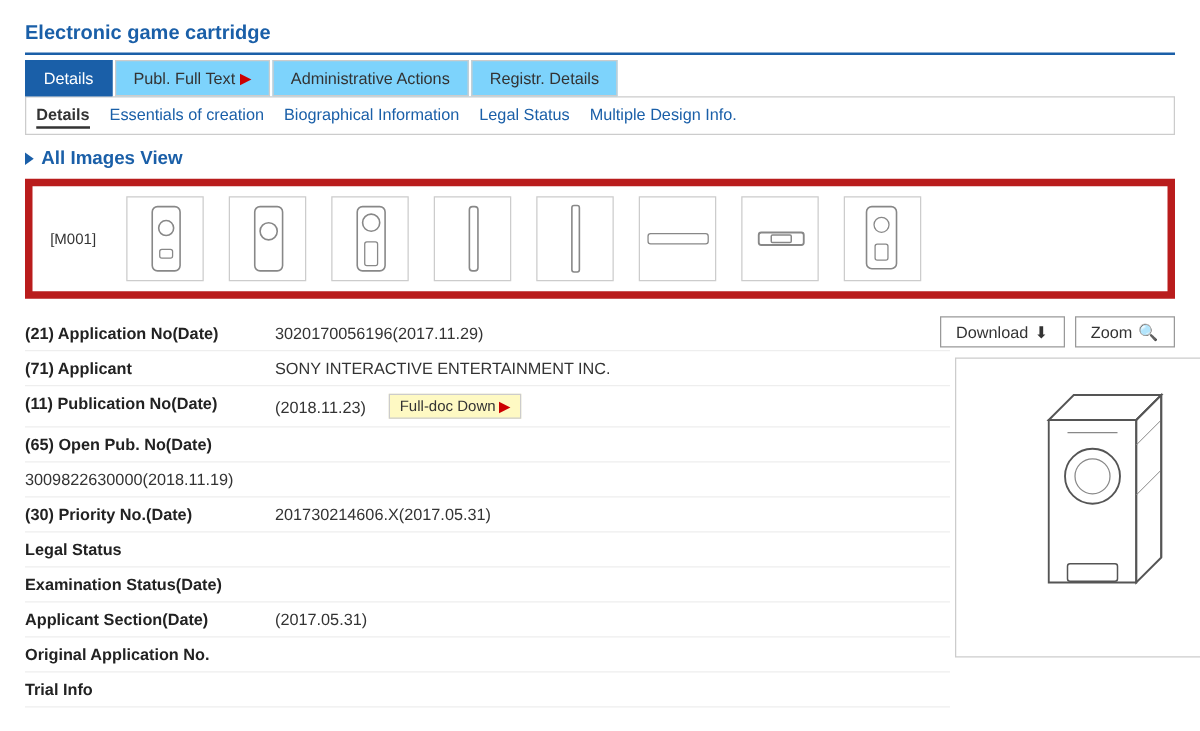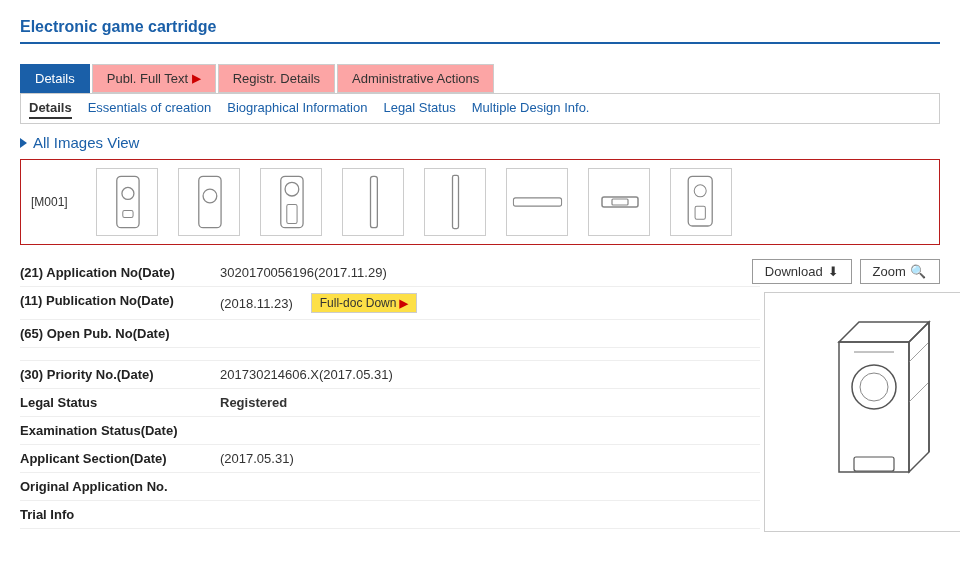--- a/index.html
+++ b/index.html
@@ -6,36 +6,36 @@
     body { font-family: Arial, sans-serif; font-size: 13px; background: #fff; color: #333; }
 
     .page-wrapper { width: 960px; padding: 10px 20px; }
 
     .page-title {
       color: #1a5fa8;
       font-size: 16px;
       font-weight: bold;
       padding: 8px 0 6px;
       border-bottom: 2px solid #1a5fa8;
-      margin-bottom: 20px;
+      margin-bottom: 4px;
     }
 
     .main-tabs {
       display: flex;
       gap: 2px;
       margin-bottom: 0;
       border-bottom: none;
     }
 
     .main-tab {
       padding: 6px 14px;
       border: 1px solid #ccc;
       cursor: pointer;
       font-size: 13px;
-      background: #fca5a5;
+      background: #7dd3fc;
       color: #333;
     }
 
     .main-tab.active {
       background: #1a5fa8;
       color: #fff;
       border-color: #1a5fa8;
     }
 
     .main-tab.pdf-tab {
@@ -70,41 +70,42 @@
     .sub-tab.active {
       font-weight: bold;
       border-bottom: 2px solid #333;
       color: #333;
     }
 
     .section-title {
       display: flex;
       align-items: center;
       font-size: 15px;
-      font-weight: normal;
+      font-weight: bold;
       color: #1a5fa8;
       margin: 8px 0;
     }
 
     .triangle {
       width: 0; height: 0;
       border-left: 7px solid #1a5fa8;
       border-top: 5px solid transparent;
       border-bottom: 5px solid transparent;
       margin-right: 6px;
     }
 
     .images-row {
       display: flex;
       align-items: center;
       gap: 20px;
-      border: 1px solid #b91c1c;
+      border: 6px solid #b91c1c;
       padding: 8px 10px;
       margin-bottom: 14px;
       overflow: hidden;
+      text-align: center;
     }
 
     .m001-label {
       font-size: 12px;
       color: #333;
       min-width: 45px;
     }
 
     .thumb-img {
       width: 62px;
@@ -145,21 +146,21 @@
       flex: 1;
       display: flex;
       align-items: center;
       gap: 8px;
     }
 
     .full-doc-btn {
       display: inline-flex;
       align-items: center;
       gap: 3px;
-      background: #fde047;
+      background: #fef9c3;
       border: 1px solid #ccc;
       padding: 2px 8px;
       font-size: 12px;
       cursor: pointer;
       color: #333;
       margin-left: 10px;
     }
 
     .full-doc-btn .pdf-icon {
       color: #cc0000;
@@ -217,24 +218,24 @@
 
   <div class="main-tabs">
     <div class="main-tab active">
       <span>Details</span>
     </div>
     <div class="main-tab pdf-tab">
       <span>Publ. Full Text</span>
       <span class="pdf-icon">▶</span>
     </div>
     <div class="main-tab">
+      <span>Administrative Actions</span>
+    </div>
+    <div class="main-tab">
       <span>Registr. Details</span>
-    </div>
-    <div class="main-tab">
-      <span>Administrative Actions</span>
     </div>
   </div>
 
   <div class="sub-tabs-bar">
     <a class="sub-tab active"><span>Details</span></a>
     <a class="sub-tab"><span>Essentials of creation</span></a>
     <a class="sub-tab"><span>Biographical Information</span></a>
     <a class="sub-tab"><span>Legal Status</span></a>
     <a class="sub-tab"><span>Multiple Design Info.</span></a>
   </div>
@@ -306,48 +307,52 @@
 
   <div class="content-area">
 
     <div class="fields-table">
 
       <div class="field-row">
         <span class="field-label">(21) Application No(Date)</span>
         <span class="field-value">3020170056196(2017.11.29)</span>
       </div>
 
+      <div class="field-row">
+        <span class="field-label">(71) Applicant</span>
+        <span class="field-value">SONY INTERACTIVE ENTERTAINMENT INC.</span>
+      </div>
 
       <div class="field-row">
         <span class="field-label">(11) Publication No(Date)</span>
         <span class="field-value">
           <span>(2018.11.23)</span>
           <button class="full-doc-btn">
             <span>Full-doc Down</span>
             <span class="pdf-icon">▶</span>
           </button>
         </span>
       </div>
 
       <div class="field-row">
         <span class="field-label">(65) Open Pub. No(Date)</span>
         <span class="field-value"></span>
       </div>
 
       <div class="field-row">
+        <span class="field-value">3009822630000(2018.11.19)</span>
       </div>
 
       <div class="field-row">
         <span class="field-label">(30) Priority No.(Date)</span>
         <span class="field-value">201730214606.X(2017.05.31)</span>
       </div>
 
       <div class="field-row">
         <span class="field-label">Legal Status</span>
-        <span class="field-value" style="font-weight:bold;">Registered</span>
       </div>
 
       <div class="field-row">
         <span class="field-label">Examination Status(Date)</span>
       </div>
 
       <div class="field-row">
         <span class="field-label">Applicant Section(Date)</span>
         <span class="field-value">(2017.05.31)</span>
       </div>

